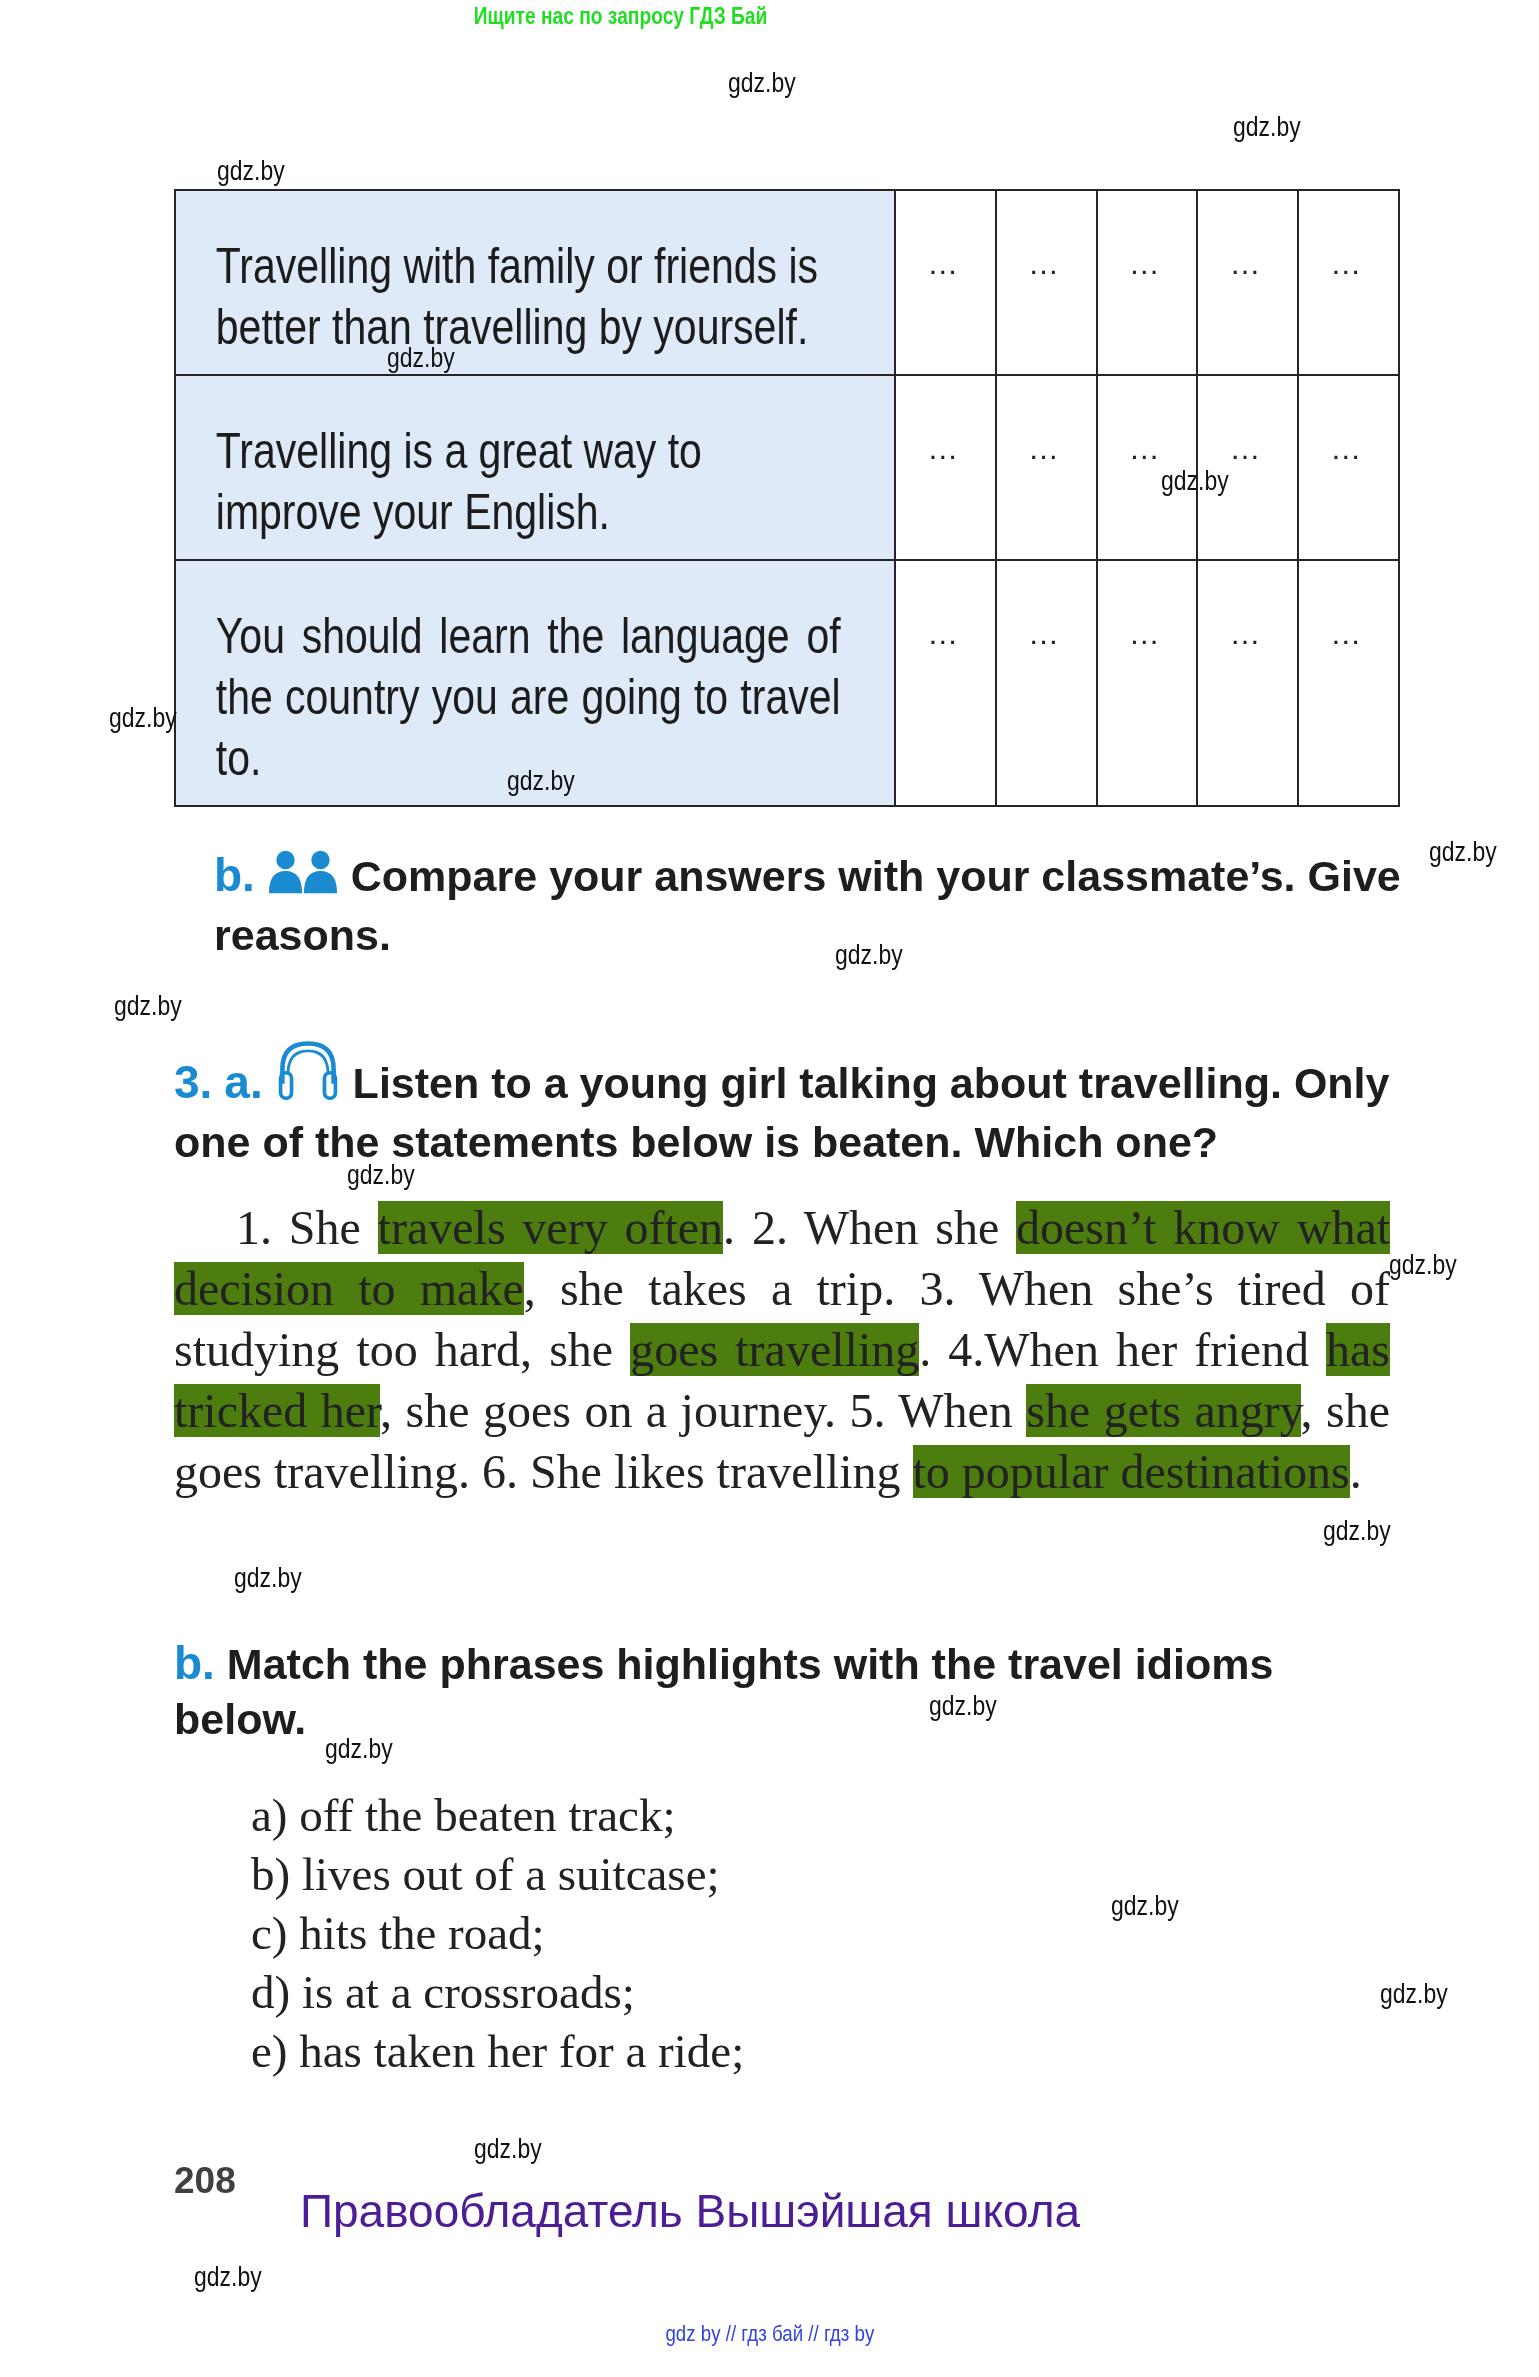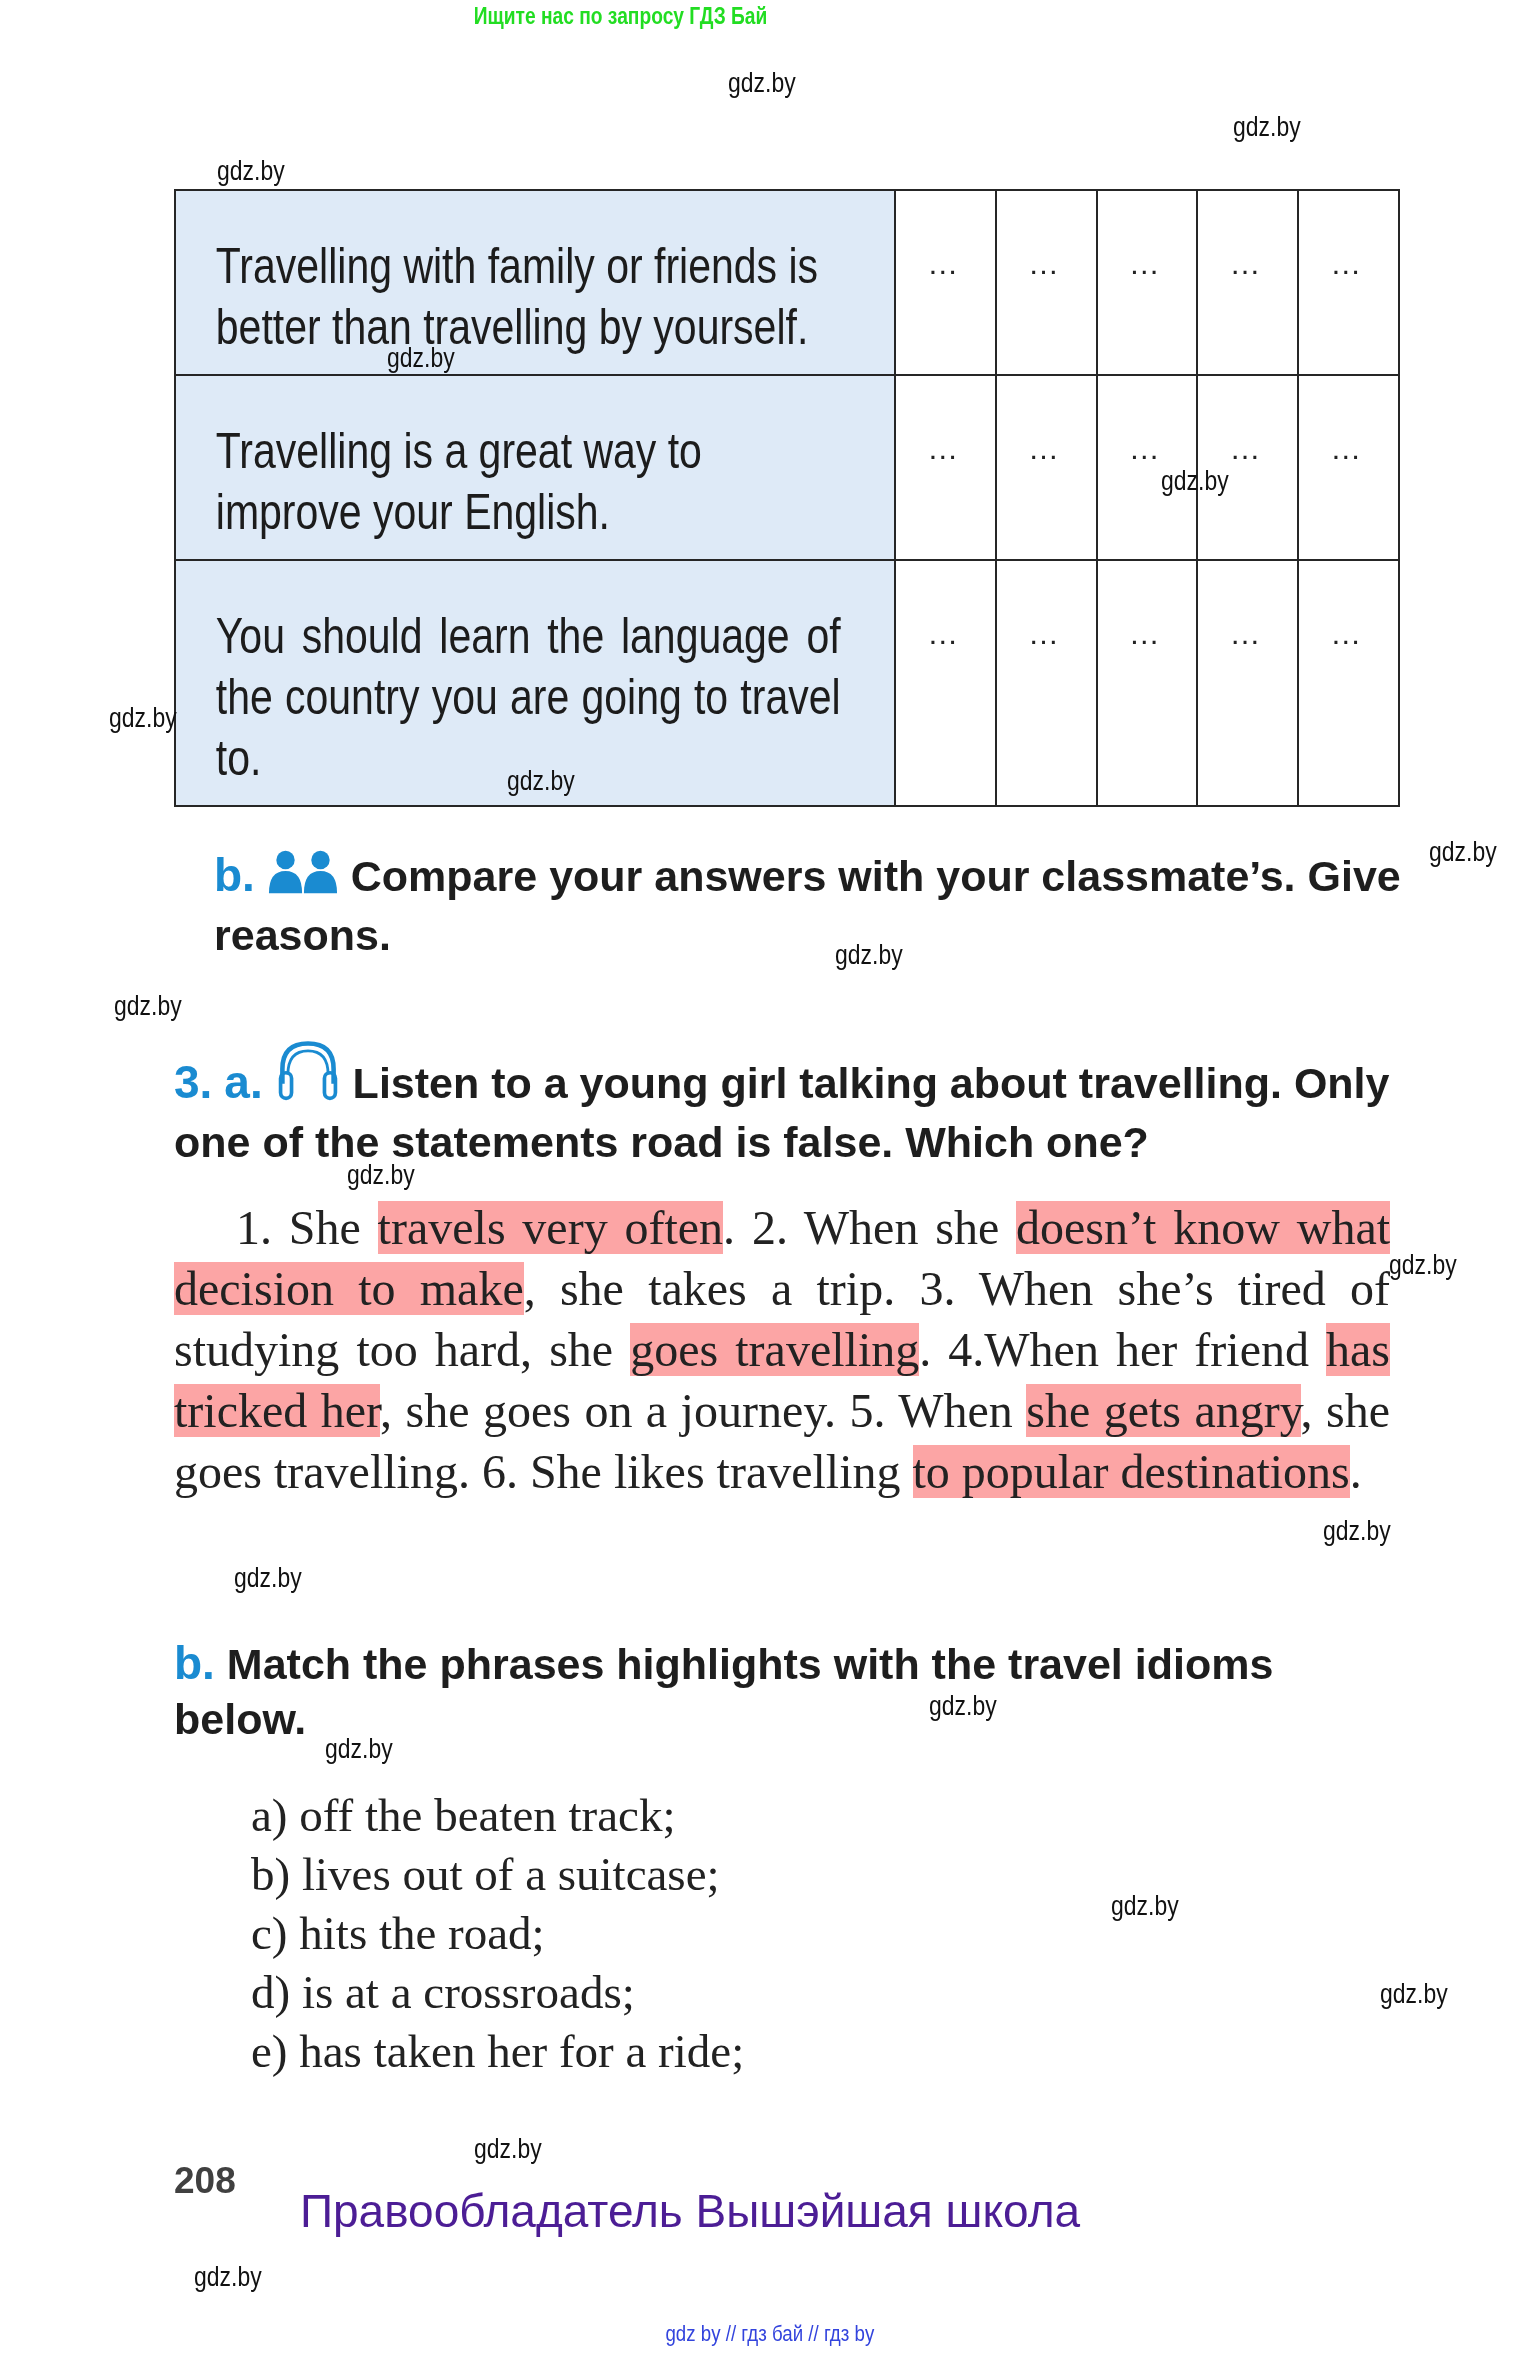--- a/index.html
+++ b/index.html
@@ -15,21 +15,21 @@
   .stmt-table td.cell { background: #ffffff; text-align: center; }
   .stmt-text { display: block; padding: 29px 0 0 29px; font-size: 50px; line-height: 61px; color: #1c1c1c; width: 762px; transform: scaleX(0.82); transform-origin: left top; }
   .stmt-text.justify { text-align: justify; text-align-last: left; }
   .dots { display: block; padding-top: 39px; font-size: 31px; letter-spacing: 5.5px; color: #222; }
   .task { position: absolute; left: 174px; width: 1231px; font-weight: bold; font-size: 43px; line-height: 55px; color: #1e1e1e; }
   .task .lbl { color: #1a8bd1; font-weight: bold; font-size: 46px; }
   .icon { display: inline-block; vertical-align: -3.7px; }
 
   .para { position: absolute; left: 174px; top: 1197px; width: 1216px; font-family: "Liberation Serif", serif; font-size: 48px; line-height: 61px; color: #222; text-align: justify; text-align-last: left; }
   .para .indent { display: inline-block; width: 62px; }
-  .hl { background: #fca5a5; }
+  .hl { background: #4d7c0f; }
 
   .idioms { position: absolute; left: 237px; top: 1772px; font-family: "Liberation Serif", serif; font-size: 47px; line-height: 59px; color: #222; list-style: none; margin: 14px; padding: 0; }
   .idioms li { margin: 0; padding: 0; white-space: nowrap; }
 
   .page-num { position: absolute; left: 174px; top: 2160px; font-size: 37px; font-weight: bold; color: #404040; }
   .owner { position: absolute; left: 0; width: 1380px; top: 2184px; text-align: center; font-size: 46px; color: #4c1d95; }
   .footer { position: absolute; left: 0; width: 1540px; top: 2321px; text-align: center; font-size: 22px; color: #3344dd; }
   .footer span { display: inline-block; transform: scaleX(0.85); }
 </style>
 </head>
@@ -119,21 +119,21 @@
   <span class="lbl">3.</span>
   <span class="lbl">a.</span>
   <span class="icon">
     <svg width="66" height="64" viewBox="0 0 72 70">
       <path d="M8 50 L8 34 Q8 6 36 6 Q64 6 64 34 L64 50" fill="none" stroke="#1a8bd1" stroke-width="5"></path>
       <path d="M14 40 Q14 14 36 14 Q58 14 58 40" fill="none" stroke="#1a8bd1" stroke-width="3"></path>
       <rect x="6" y="38" width="12" height="28" rx="6" fill="none" stroke="#1a8bd1" stroke-width="4"></rect>
       <rect x="54" y="38" width="12" height="28" rx="6" fill="none" stroke="#1a8bd1" stroke-width="4"></rect>
     </svg>
   </span>
-  <span>Listen to a young girl talking about travelling. Only one of the statements road is false. Which one?</span>
+  <span>Listen to a young girl talking about travelling. Only one of the statements below is beaten. Which one?</span>
 </div>
 
 <div class="para"><span class="indent"></span><span>1. She </span><span class="hl">travels very often</span><span>. 2. When she </span><span class="hl">doesn’t know what decision to make</span><span>, she takes a trip. 3. When she’s tired of studying too hard, she </span><span class="hl">goes travelling</span><span>. 4.When her friend </span><span class="hl">has tricked her</span><span>, she goes on a journey. 5. When </span><span class="hl">she gets angry</span><span>, she goes travelling. 6. She likes travelling </span><span class="hl">to popular destinations</span><span>.</span></div>
 
 <div class="task" style="top:1636px;">
   <span class="lbl">b.</span>
   <span>Match the phrases highlights with the travel idioms below.</span>
 </div>
 
 <ul class="idioms">

